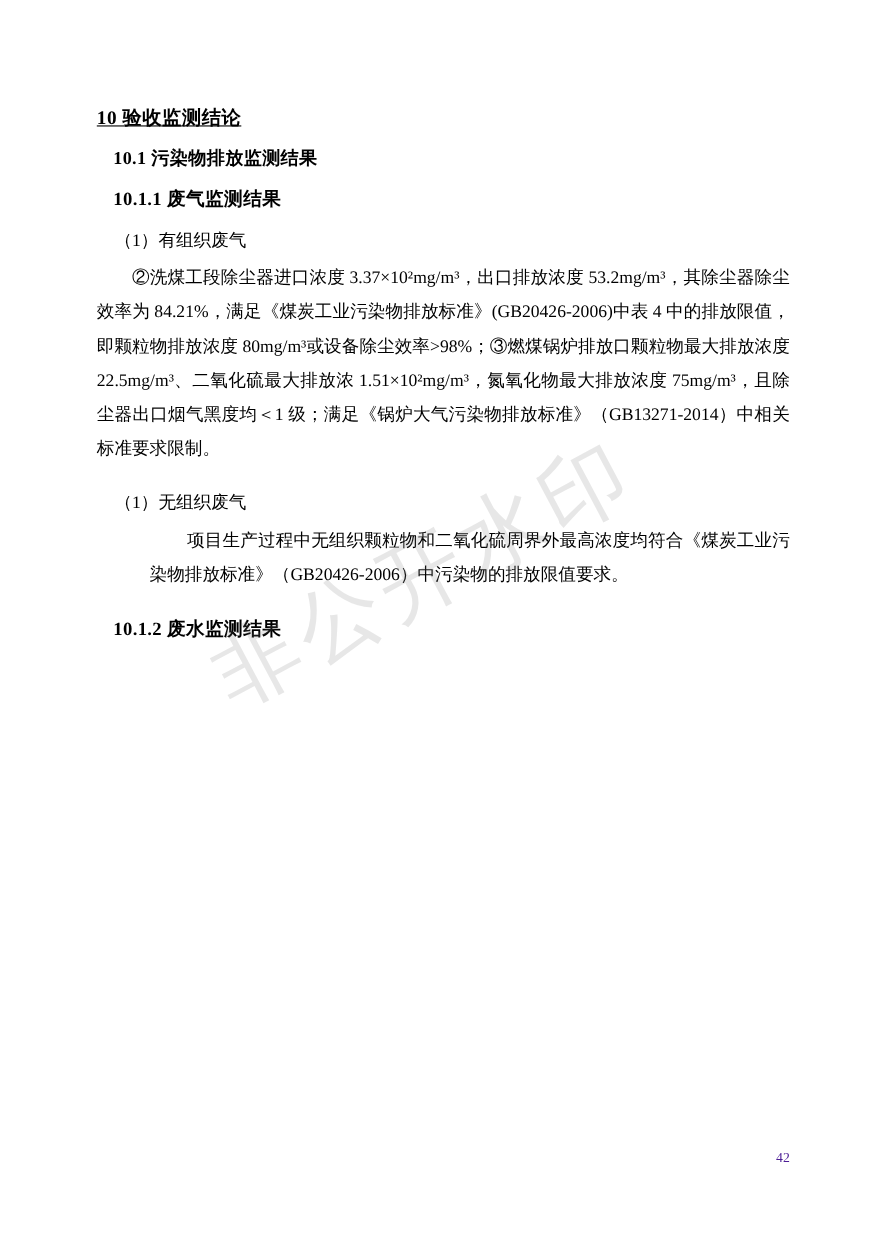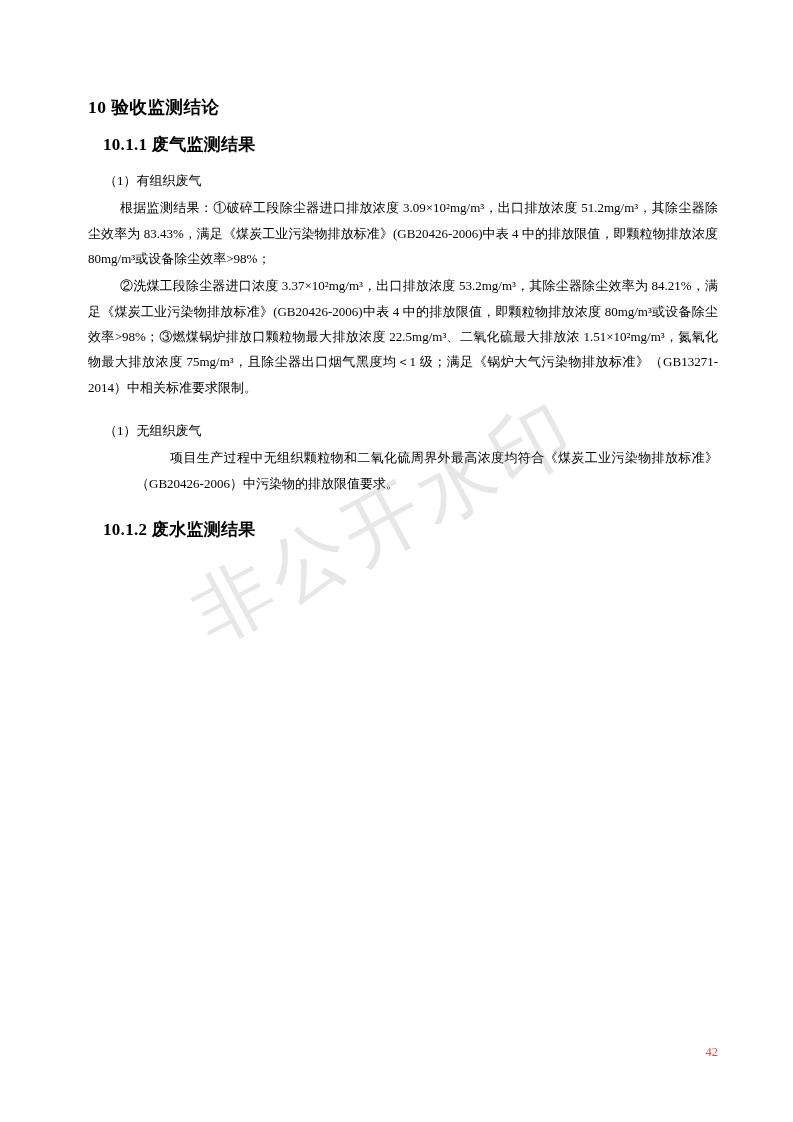--- a/index.html
+++ b/index.html
@@ -38,40 +38,41 @@
   }
   .content {
     position: relative;
     z-index: 2;
   }
   h1.heading1 {
     font-size: 17.5px;
     font-weight: bold;
     margin: 0 0 14px 0;
     letter-spacing: 0.5px;
+    text-decoration: underline;
   }
   h2.heading2 {
     font-size: 16.5px;
     font-weight: bold;
     margin: 0 0 14px 0;
     padding-left: 15px;
     letter-spacing: 0.3px;
   }
   h3.heading3 {
     font-size: 17px;
     font-weight: bold;
     margin: 0 0 12px 0;
     padding-left: 15px;
     letter-spacing: 0.3px;
   }
   h3.heading3.spaced-top {
     margin-top: 22px;
   }
   p.body-text {
-    font-size: 13px;
+    font-size: 16px;
     line-height: 1.95;
     margin: 0 0 2px 0;
     text-align: justify;
     text-justify: inter-ideograph;
   }
   p.indent1 {
     padding-left: 16px;
   }
   p.indent2 {
     text-indent: 32px;
@@ -79,40 +80,40 @@
   p.indent-sub {
     text-indent: 34px;
     margin-left: 48px;
   }
   .pagenum {
     position: absolute;
     right: 75px;
     bottom: 62px;
     font-size: 12.5px;
     font-family: "Liberation Serif", "DejaVu Serif", serif;
-    color: #ef4444;
+    color: #4c1d95;
   }
 </style>
 </head>
 <body>
 
 <div class="page">
 
   <div class="watermark">非公开水印</div>
 
   <div class="content">
 
     <h1 class="heading1">10 验收监测结论</h1>
 
+    <h2 class="heading2">10.1 污染物排放监测结果</h2>
 
     <h3 class="heading3">10.1.1 废气监测结果</h3>
 
     <p class="body-text indent1">（1）有组织废气</p>
 
-    <p class="body-text indent2">根据监测结果：①破碎工段除尘器进口排放浓度 3.09×10²mg/m³，出口排放浓度 51.2mg/m³，其除尘器除尘效率为 83.43%，满足《煤炭工业污染物排放标准》(GB20426-2006)中表 4 中的排放限值，即颗粒物排放浓度 80mg/m³或设备除尘效率&gt;98%；</p>
 
     <p class="body-text indent2">②洗煤工段除尘器进口浓度 3.37×10²mg/m³，出口排放浓度 53.2mg/m³，其除尘器除尘效率为 84.21%，满足《煤炭工业污染物排放标准》(GB20426-2006)中表 4 中的排放限值，即颗粒物排放浓度 80mg/m³或设备除尘效率&gt;98%；③燃煤锅炉排放口颗粒物最大排放浓度 22.5mg/m³、二氧化硫最大排放浓 1.51×10²mg/m³，氮氧化物最大排放浓度 75mg/m³，且除尘器出口烟气黑度均＜1 级；满足《锅炉大气污染物排放标准》（GB13271-2014）中相关标准要求限制。</p>
 
     <p class="body-text indent1" style="margin-top:18px;">（1）无组织废气</p>
 
     <p class="body-text indent-sub">项目生产过程中无组织颗粒物和二氧化硫周界外最高浓度均符合《煤炭工业污染物排放标准》（GB20426-2006）中污染物的排放限值要求。</p>
 
     <h3 class="heading3 spaced-top">10.1.2 废水监测结果</h3>
 
 

